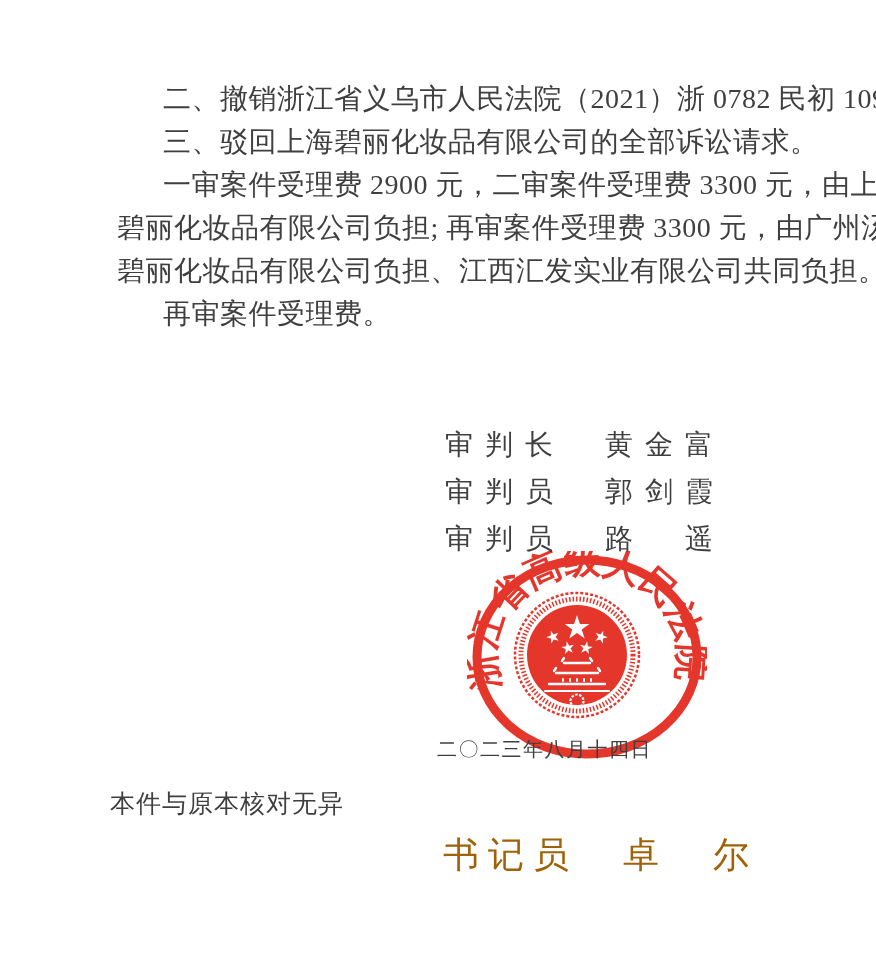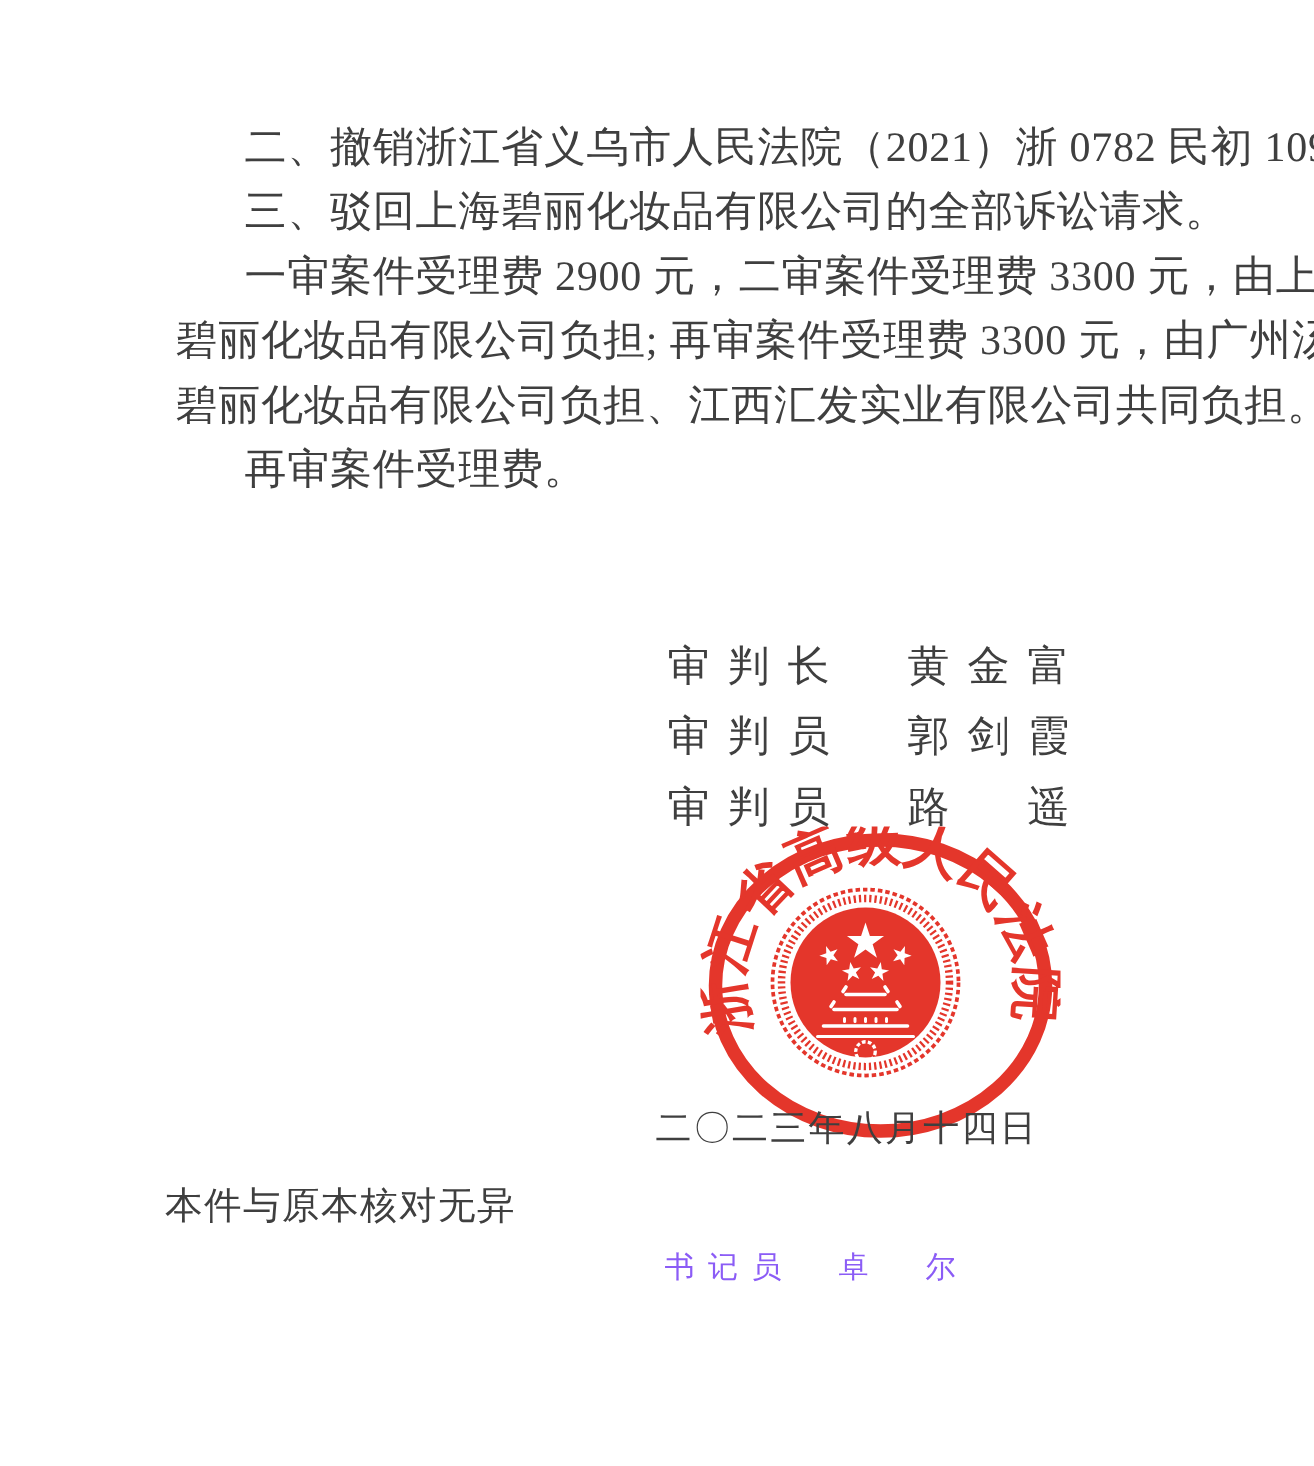--- a/index.html
+++ b/index.html
@@ -40,29 +40,29 @@
   }
   .seal svg{display:block;}
   .seal-text{
     font-family:"Liberation Sans","DejaVu Sans",sans-serif;
     font-weight:bold;
     font-size:36px;
   }
   
   .date-line{
     position:absolute;left:437px;top:736px;
-    color:#3f3f3f;font-size:24px;letter-spacing:1.5px;white-space:nowrap;
+    color:#3f3f3f;font-size:20px;letter-spacing:1.5px;white-space:nowrap;
   }
   .verify-note{
     position:absolute;left:110px;top:787px;
     color:#3f3f3f;font-size:25px;letter-spacing:1px;white-space:nowrap;text-align:right;
   }
   .clerk-line{
     position:absolute;left:443px;top:831px;
-    color:#8b5cf6;font-size:20px;letter-spacing:9px;white-space:nowrap;
+    color:#a16207;font-size:36px;letter-spacing:9px;white-space:nowrap;
   }
 </style>
 </head>
 <body>
 
 <div class="page">
 
   <div class="body-text">
     <div class="line indent">二、撤销浙江省义乌市人民法院（2021）浙 0782 民初 10924</div>
     <div class="line indent">三、驳回上海碧丽化妆品有限公司的全部诉讼请求。</div>

